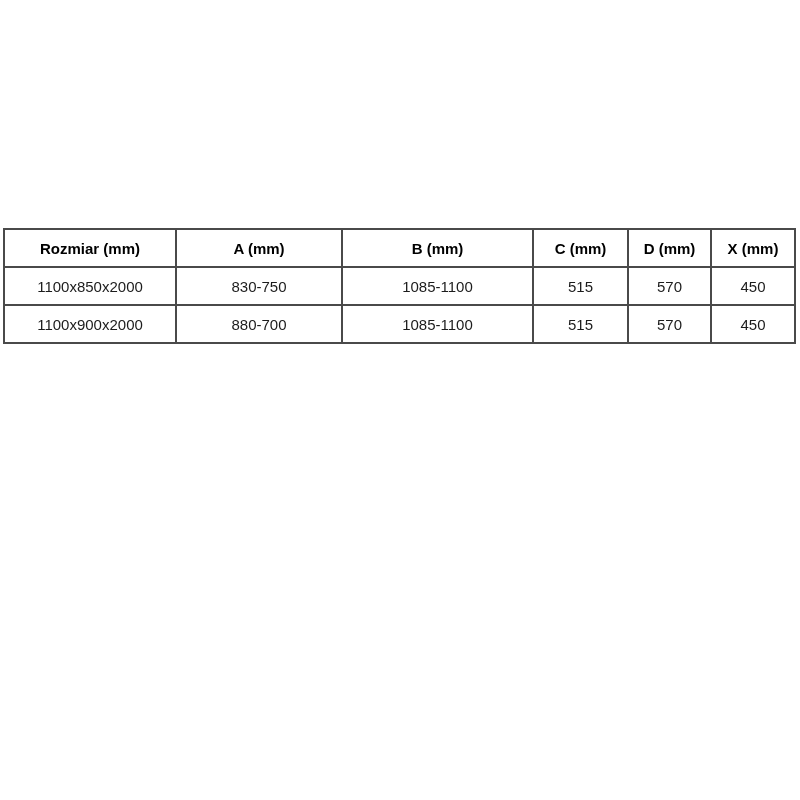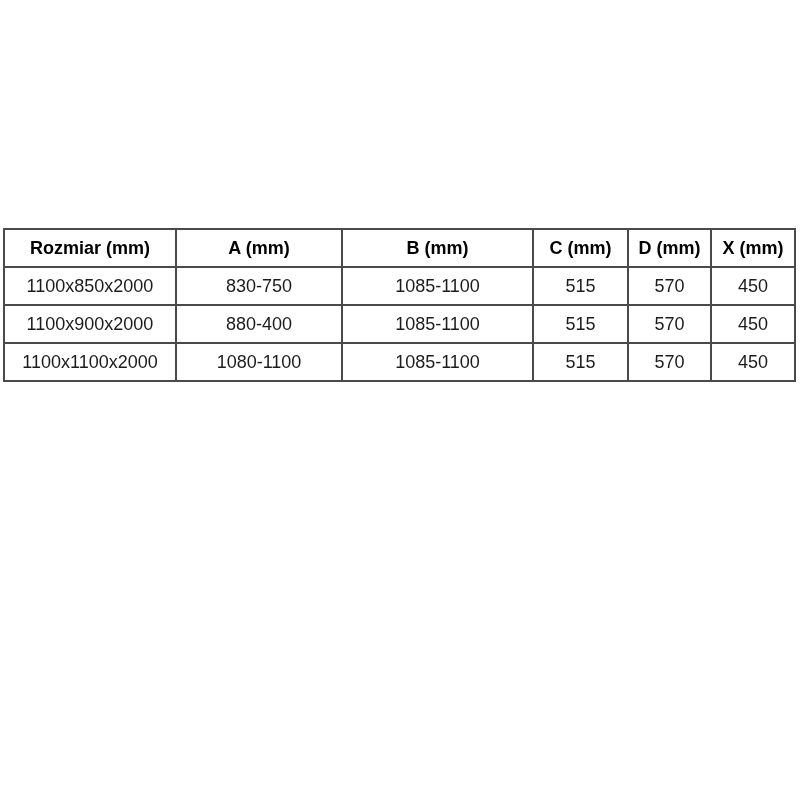--- a/index.html
+++ b/index.html
@@ -22,21 +22,21 @@
     table-layout: fixed;
     background: #ffffff;
   }
   table.spec-table th,
   table.spec-table td {
     border: 2px solid #4a4a4a;
     height: 36px;
     padding: 0;
     text-align: center;
     vertical-align: middle;
-    font-size: 18px;
+    font-size: 15px;
     line-height: 1;
     color: #1c1c1c;
     white-space: nowrap;
     overflow: hidden;
   }
   table.spec-table th {
     font-weight: bold;
     color: #000000;
   }
   col.c-rozmiar { width: 172px; }
@@ -73,29 +73,21 @@
       <tr>
         <td>1100x850x2000</td>
         <td>830-750</td>
         <td>1085-1100</td>
         <td>515</td>
         <td>570</td>
         <td>450</td>
       </tr>
       <tr>
         <td>1100x900x2000</td>
-        <td>880-400</td>
-        <td>1085-1100</td>
-        <td>515</td>
-        <td>570</td>
-        <td>450</td>
-      </tr>
-      <tr>
-        <td>1100x1100x2000</td>
-        <td>1080-1100</td>
+        <td>880-700</td>
         <td>1085-1100</td>
         <td>515</td>
         <td>570</td>
         <td>450</td>
       </tr>
     </tbody>
   </table>
 </div>
 
 </body></html>

